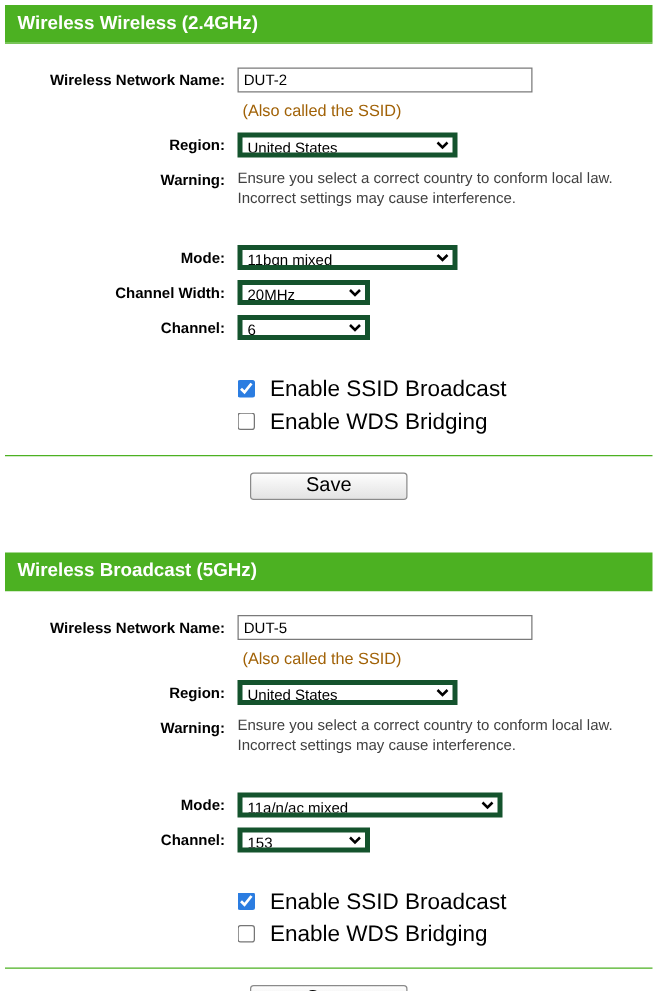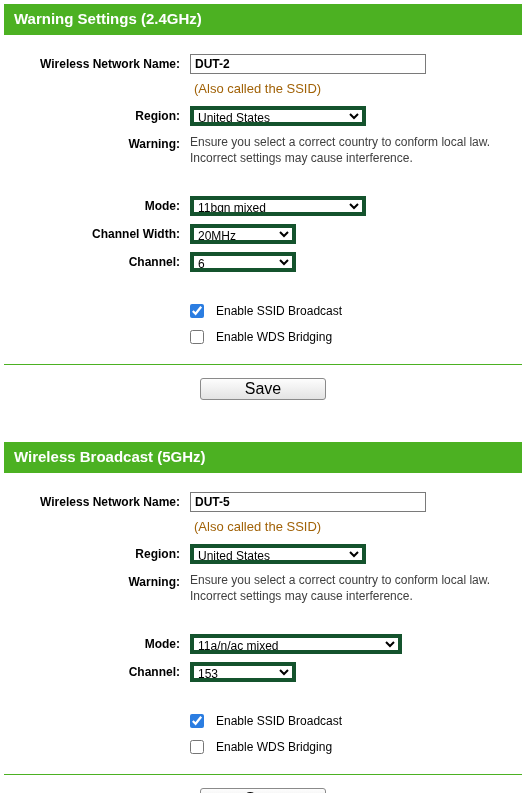--- a/index.html
+++ b/index.html
@@ -49,21 +49,20 @@
     gap: 6px;
     line-height: 18px;
     font-size: 12px;
   }
   input[type="text"].txt {
     border: 1px solid #7a7a7a;
     height: 20px;
     padding: 0 4px;
     font-size: 12px;
     box-sizing: border-box;
-    font-weight: bold;
   }
   .aside {
     font-size: 13px;
     color: #a16207;
     margin-left: 4px;
   }
   select.sel {
     border: 4px solid #14532d;
     height: 20px;
     font-size: 12px;
@@ -80,21 +79,21 @@
     height: 22px;
   }
   .chk {
     width: 14px;
     height: 14px;
     margin: 0 6px 0 0;
     vertical-align: middle;
     accent-color: #2b7de1;
   }
   .chklbl {
-    font-size: 12px;
+    font-size: 18px;
   }
   .btn-row {
     display:flex;
     justify-content:center;
     padding: 8px 0 14px 0;
   }
   .btn-save {
     width: 126px;
     height: 22px;
     font-size: 16px;
@@ -104,21 +103,21 @@
     cursor: pointer;
   }
   .section-gap {
     height: 28px;
   }
 </style>
 </head>
 <body>
 
 <div>
-  <div class="panel-header">Warning Settings (2.4GHz)</div>
+  <div class="panel-header">Wireless Wireless (2.4GHz)</div>
   <hr class="hr">
 
   <div class="form-area">
 
     <div class="row">
       <div class="lbl">Wireless Network Name:</div>
       <div class="ctl">
         <input class="txt" style="width: 236px;" type="text" value="DUT-2">
         <span class="aside">(Also called the SSID)</span>
       </div>

